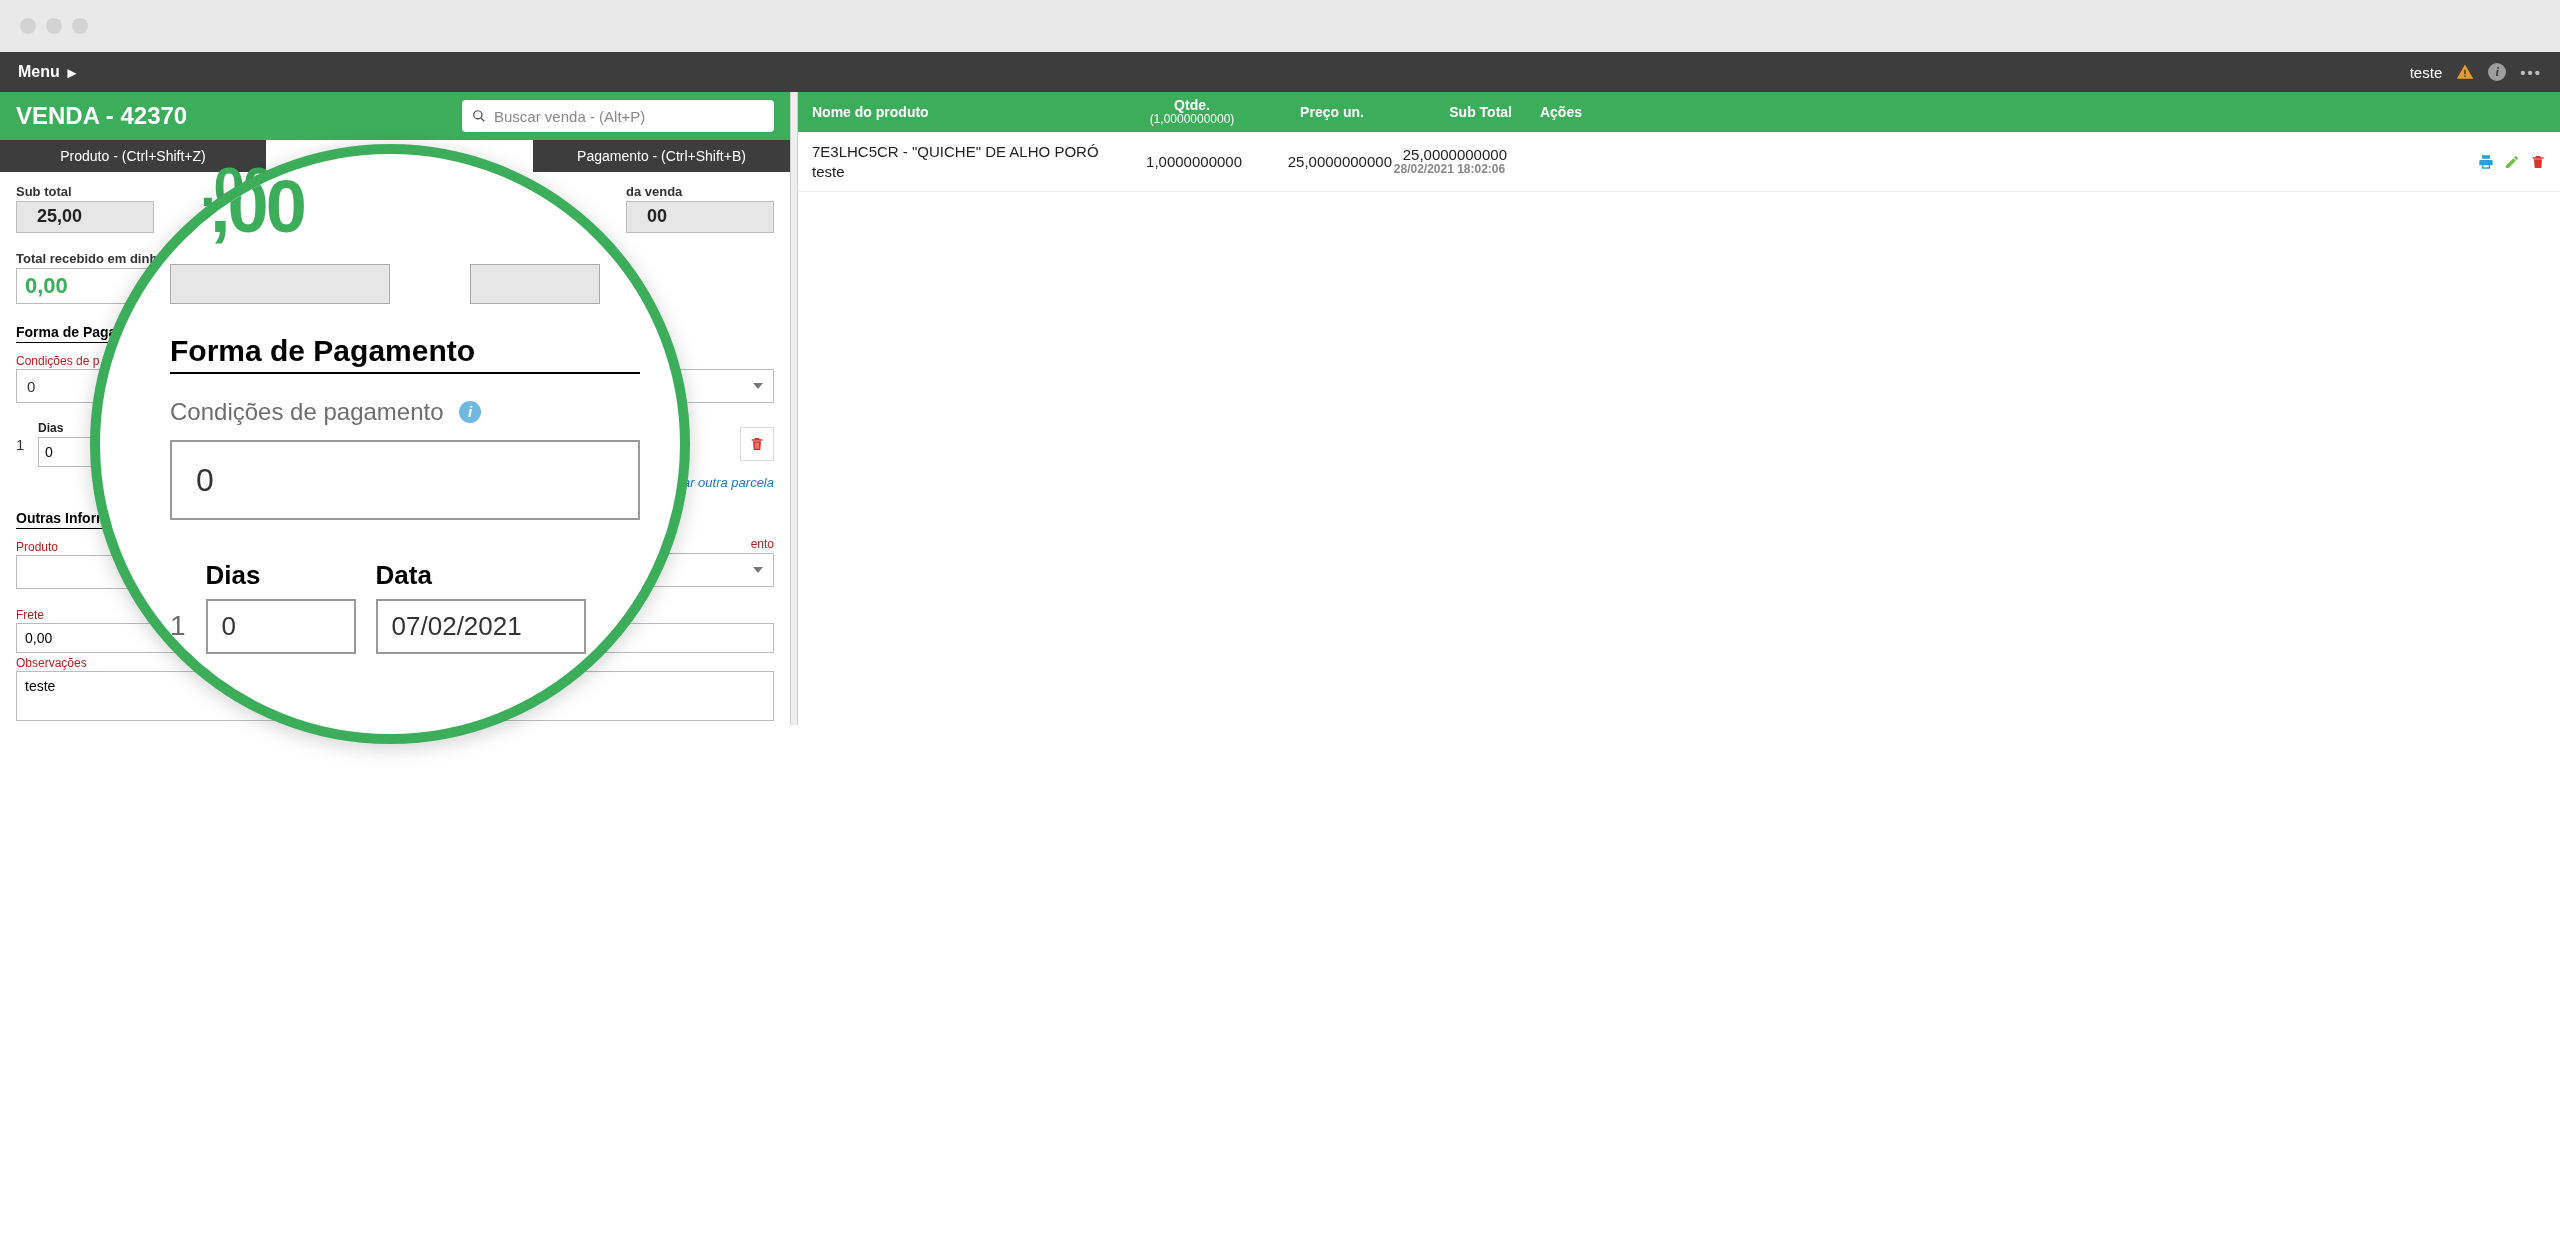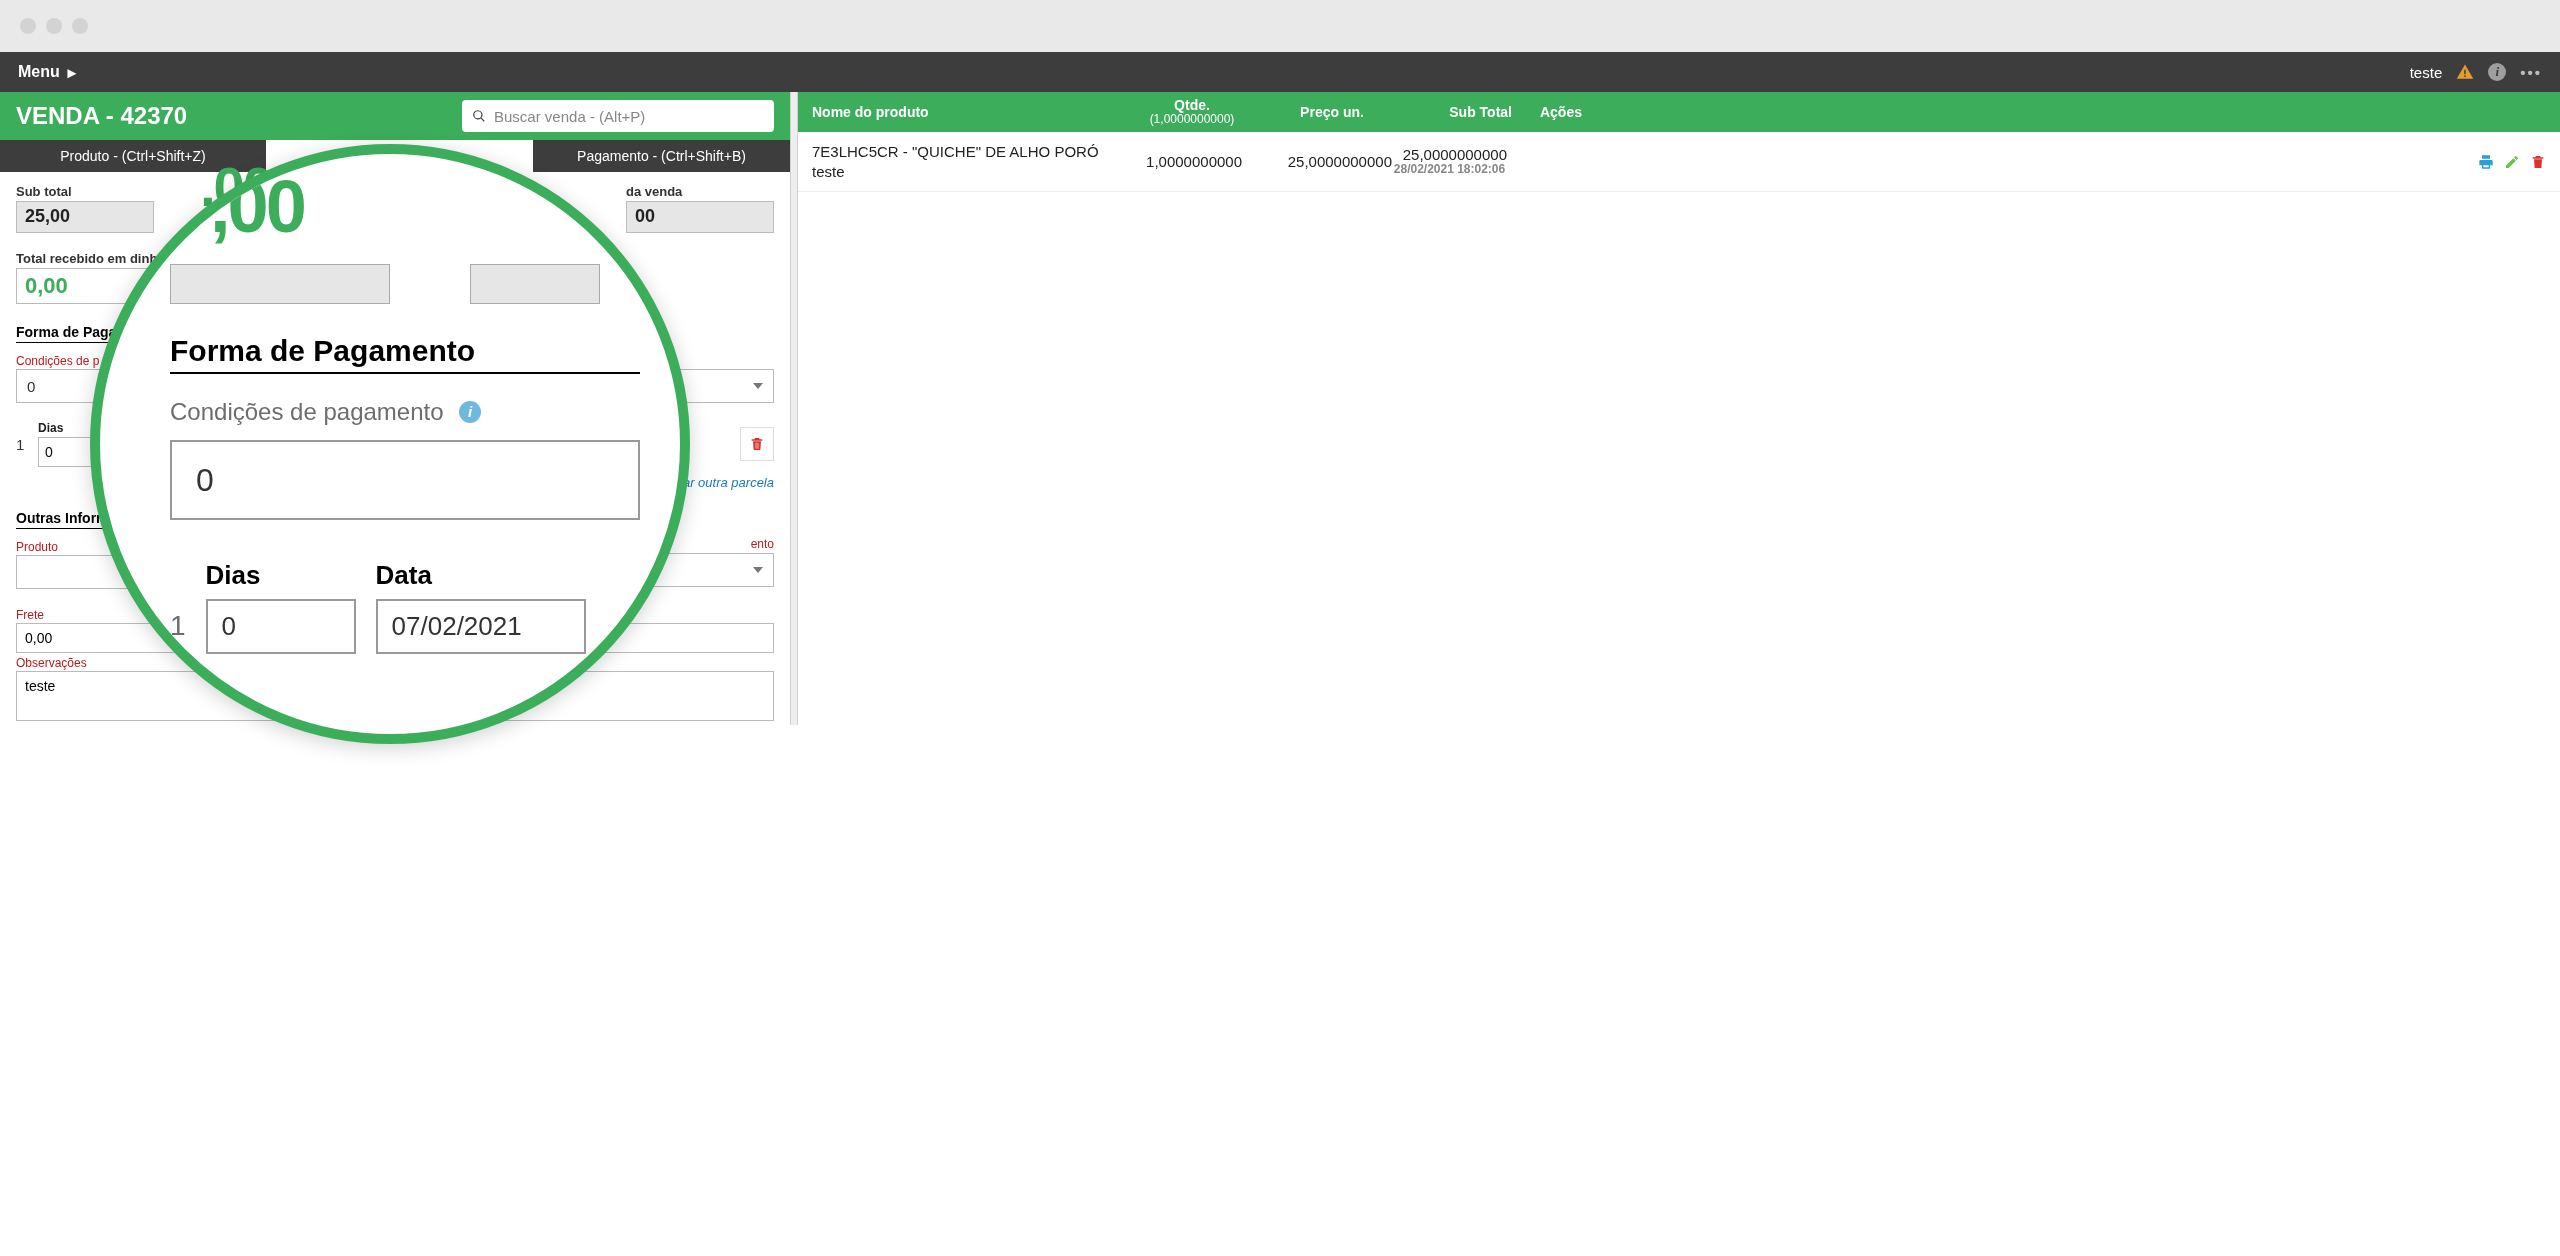--- a/index.html
+++ b/index.html
@@ -36,21 +36,21 @@
   .tab-dark.narrow { flex: 0 0 266px; }
   .tab-gap { width: 255px; }
 
   
   .form-area { padding: 12px 16px 0 16px; position: relative; }
   .big-total { color: #3cad5b; font-size: 56px; font-weight: 700; position: absolute; left: 200px; top: -18px; letter-spacing: -2px; }
   .field-row { display: flex; gap: 30px; margin-bottom: 18px; }
   .field-block { display: flex; flex-direction: column; }
   .field-label { font-size: 13px; color: #333; font-weight: 600; margin-bottom: 2px; }
   .field-label.small { font-size: 12px; font-weight: 400; color: #b91c1c; }
-  .money-input { background: #e6e6e6; border: 1px solid #bbb; padding: 4px 8px; font-size: 18px; font-weight: 600; color: #222; width: 138px; height: 32px; }
+  .money-input { background: #e6e6e6; border: 1px solid #bbb; padding: 4px 20px; font-size: 18px; font-weight: 600; color: #222; width: 138px; height: 32px; }
   .money-input.partial-right { width: 148px; }
   .money-green { background: #fff; border: 1px solid #bbb; padding: 2px 8px; font-size: 22px; font-weight: 700; color: #3cad5b; width: 138px; height: 36px; display: flex; align-items: center; }
 
   .section-title { font-size: 14px; font-weight: 700; color: #000; border-bottom: 1px solid #000; padding-bottom: 2px; margin: 20px 0 8px 0; }
 
   .select-wide { border: 1px solid #bbb; height: 34px; width: 100%; display: flex; align-items: center; justify-content: space-between; padding: 0 10px; font-size: 15px; color: #333; }
   .caret-down { width: 0; height: 0; border-left: 5px solid transparent; border-right: 5px solid transparent; border-top: 6px solid #777; }
 
   .parcela-row { display: flex; align-items: center; gap: 12px; margin-top: 18px; }
   .parcela-num { font-size: 15px; color: #333; width: 10px; }

